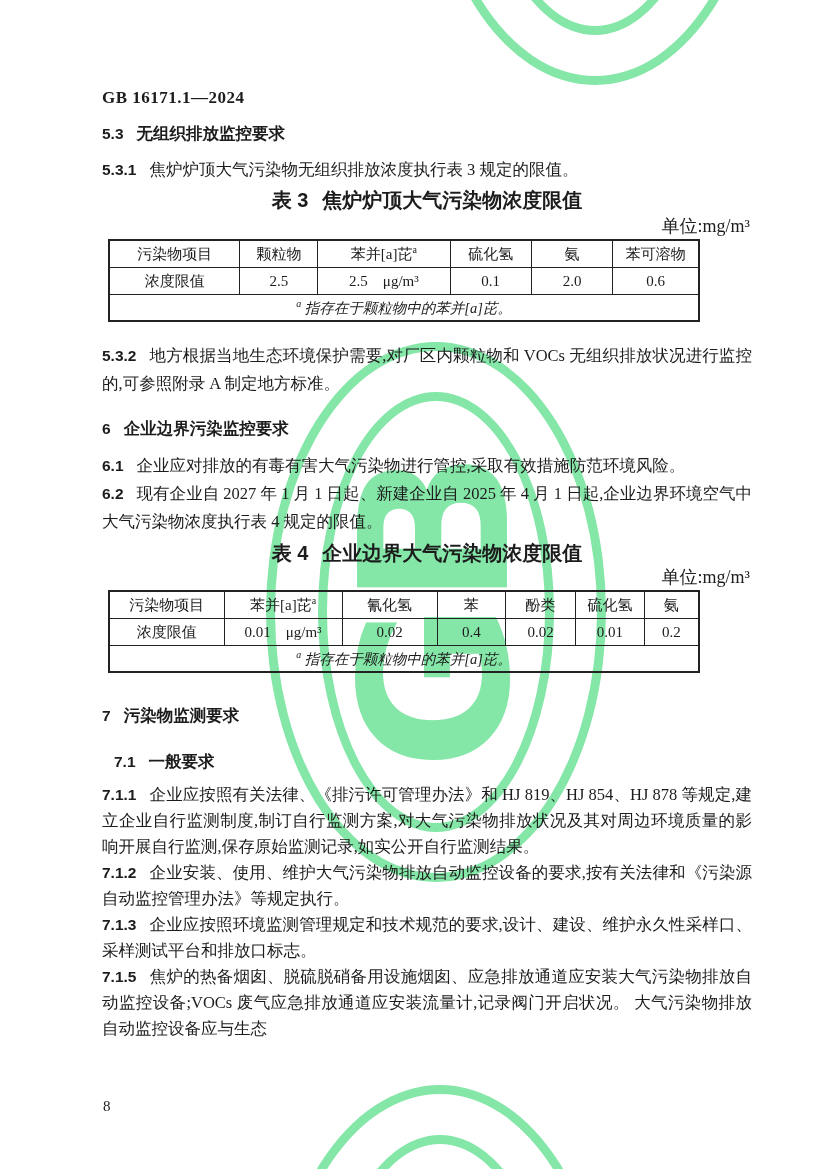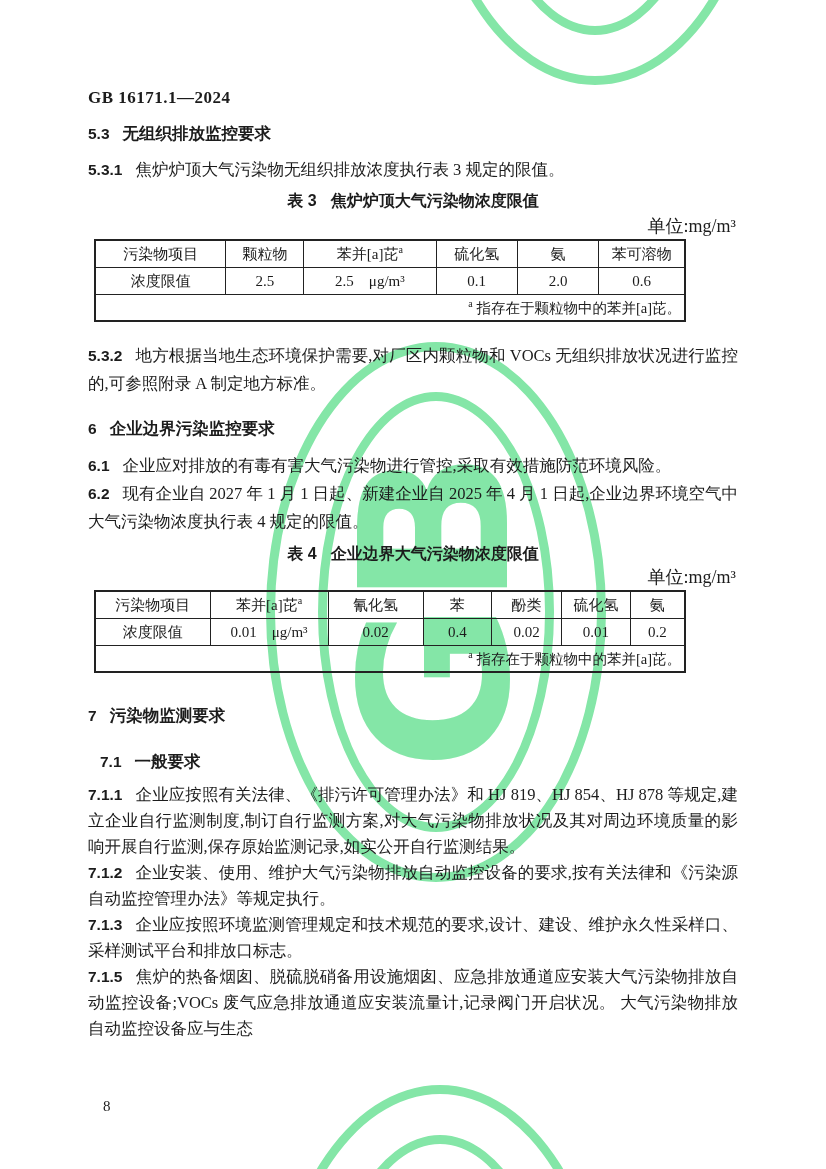--- a/index.html
+++ b/index.html
@@ -17,35 +17,35 @@
   .wm-ring.outer{left:0;top:0;width:340px;height:540px;}
   .wm-ring.inner{left:52px;top:50px;width:236px;height:440px;}
   .wm-text{
     position:absolute;left:50%;top:50%;
     transform:translate(-50%,-50%) rotate(-90deg);
     font-family:"DejaVu Sans","Liberation Sans",sans-serif;
     font-weight:bold;font-size:205px;line-height:1;letter-spacing:-4px;
     color:#84e6a7;white-space:nowrap;
   }
   
-  #content{position:absolute;left:88px;top:0;width:650px;z-index:2;}
+  #content{position:absolute;left:102px;top:0;width:650px;z-index:2;}
   p{margin:0;}
   .doc-header{margin-top:88px;font-size:17px;font-weight:bold;line-height:20px;letter-spacing:0.5px;}
   .para{font-size:16.5px;line-height:28px;text-align:justify;}
   .para7{font-size:16.5px;line-height:26px;text-align:justify;}
   .cnum{font-family:"Liberation Sans","DejaVu Sans",sans-serif;font-weight:bold;font-size:15.5px;margin-right:13px;}
   .heading{font-family:"Liberation Sans","DejaVu Sans",sans-serif;font-weight:bold;font-size:16.5px;line-height:19px;}
   .heading .cnum{margin-right:13px;}
   .caption{text-align:center;font-family:"Liberation Sans","DejaVu Sans",sans-serif;
-           font-weight:bold;font-size:16px;line-height:19px;}
+           font-weight:bold;font-size:20px;line-height:19px;}
   .caption .tno{margin-right:14px;}
   .unit{text-align:right;font-size:18px;line-height:17px;padding-right:2px;}
   table{border-collapse:collapse;width:592px;margin-left:6px;border:2px solid #222;background:transparent;}
   td{border:1px solid #222;text-align:center;font-size:15px;height:26px;padding:0 3px;}
-  td.fn{text-align:right;font-size:14.5px;height:25px;}
+  td.fn{text-align:center;font-size:14.5px;height:25px;font-style:italic;}
   sup{font-size:10px;}
   .pagenum{position:absolute;left:103px;top:1098px;font-size:15px;z-index:2;}
   
   .mt-intro{margin-top:24px;}
   .mt-h53{margin-top:16px;}
   .mt-s531{margin-top:13px;}
   .mt-cap3{margin-top:7px;}
   .mt-unit3{margin-top:8px;margin-bottom:4px;}
   .mt-s532{margin-top:20px;}
   .mt-h6{margin-top:21px;}

